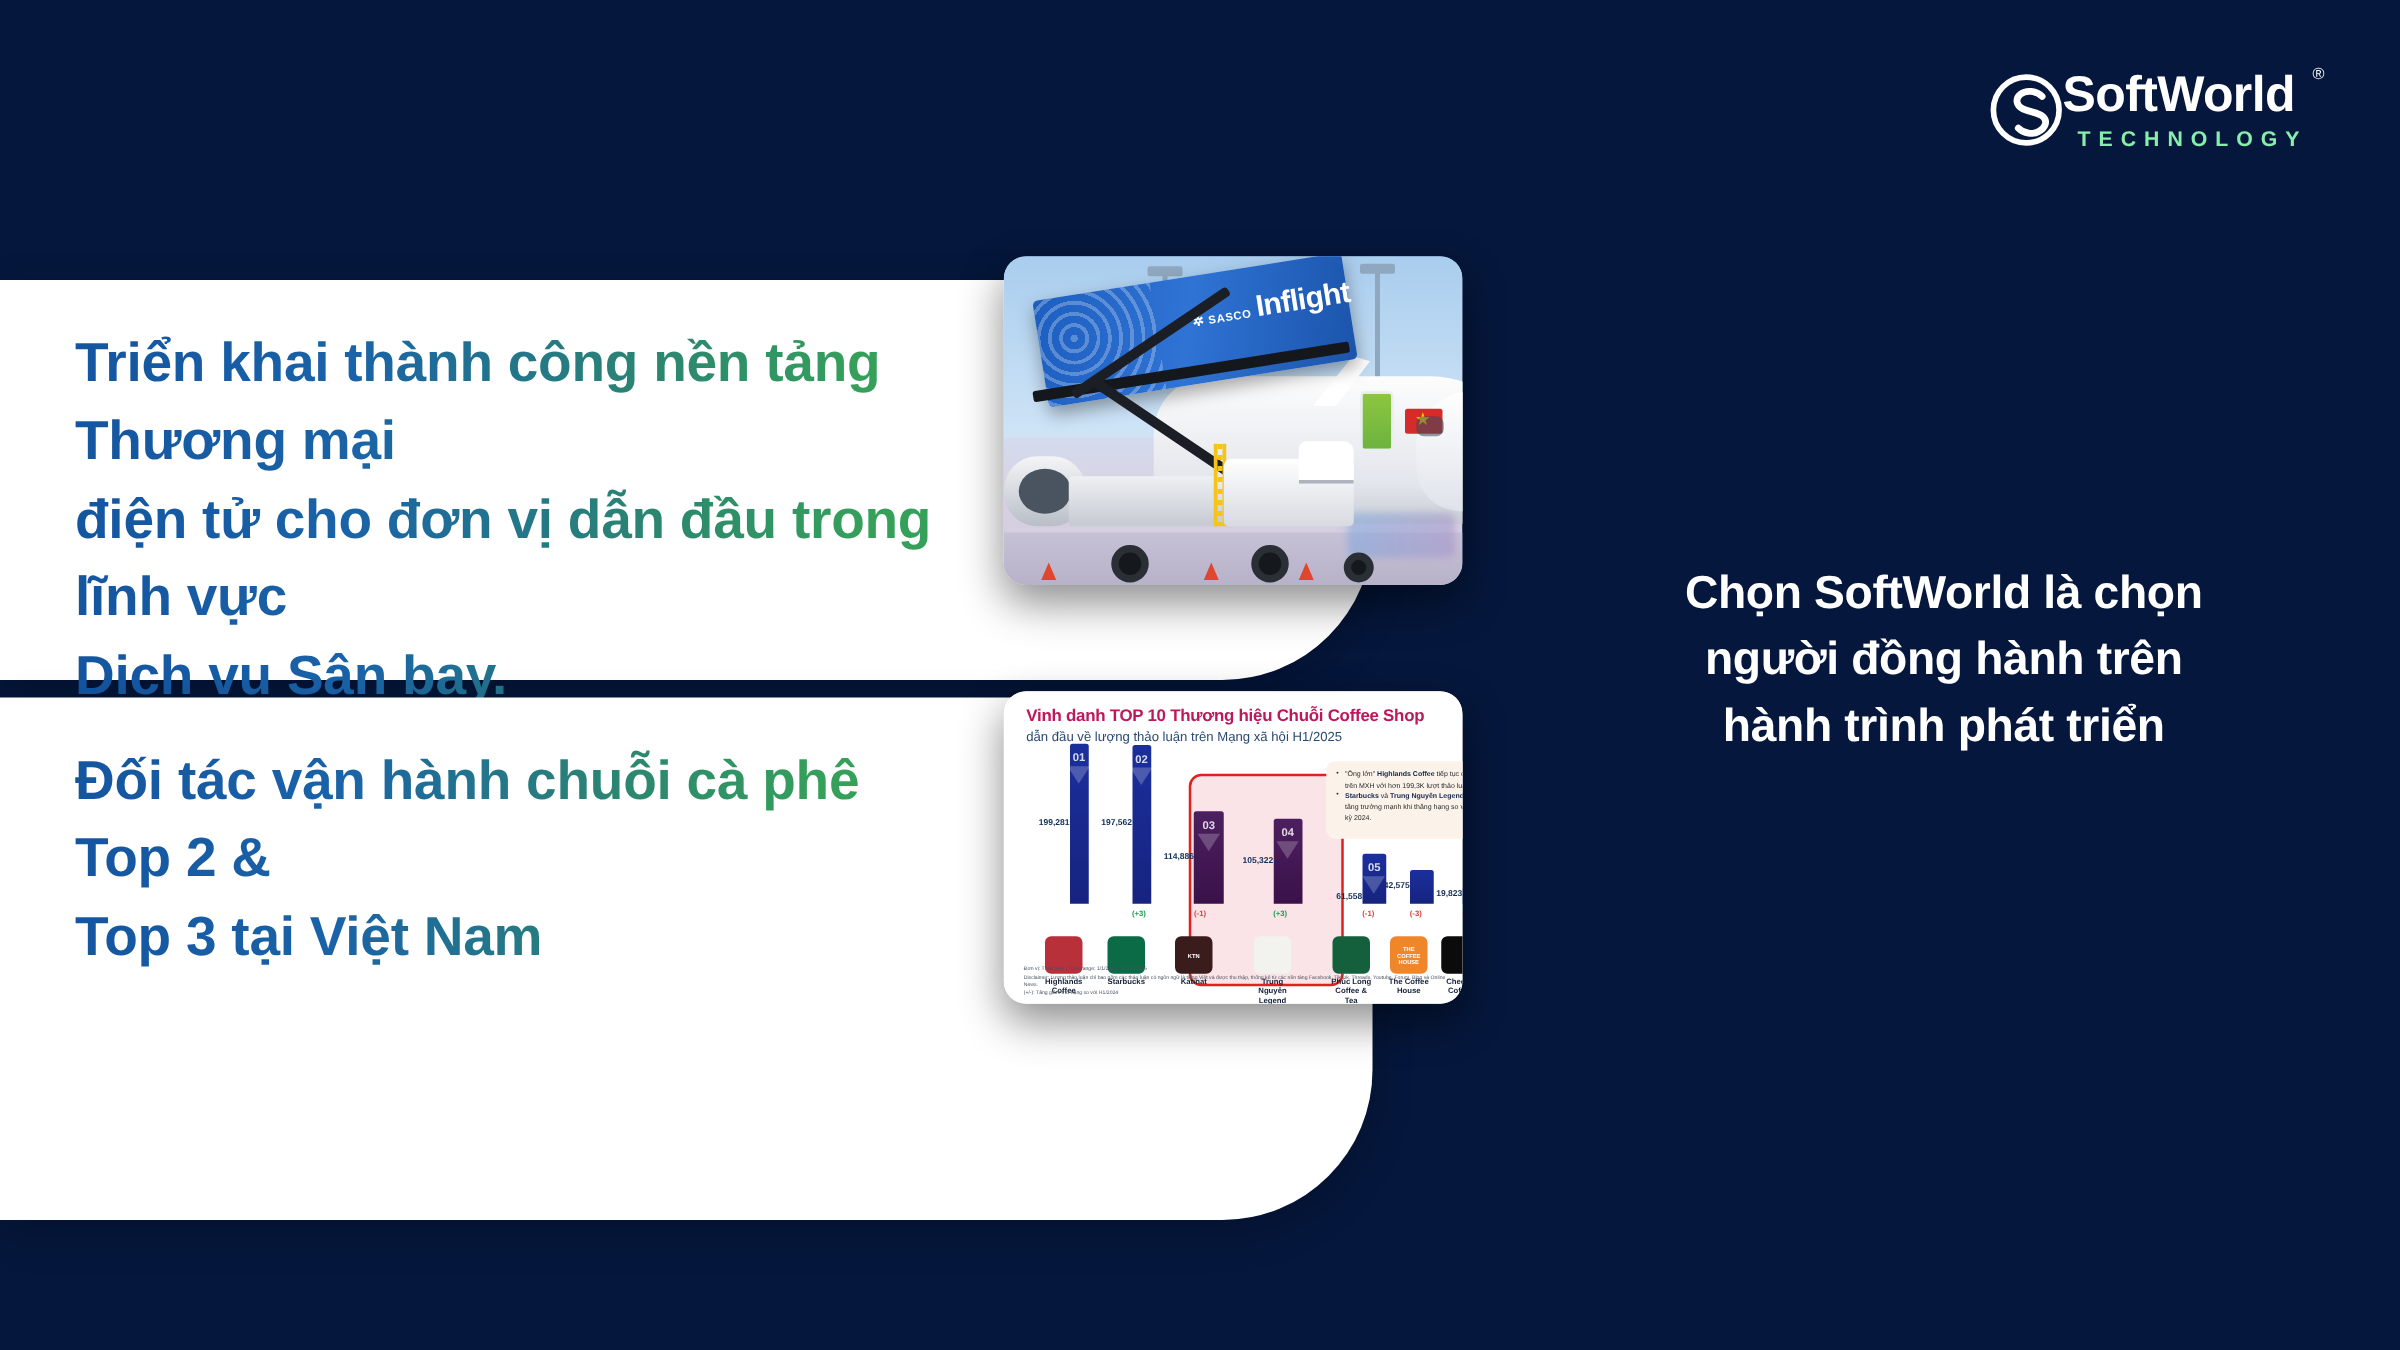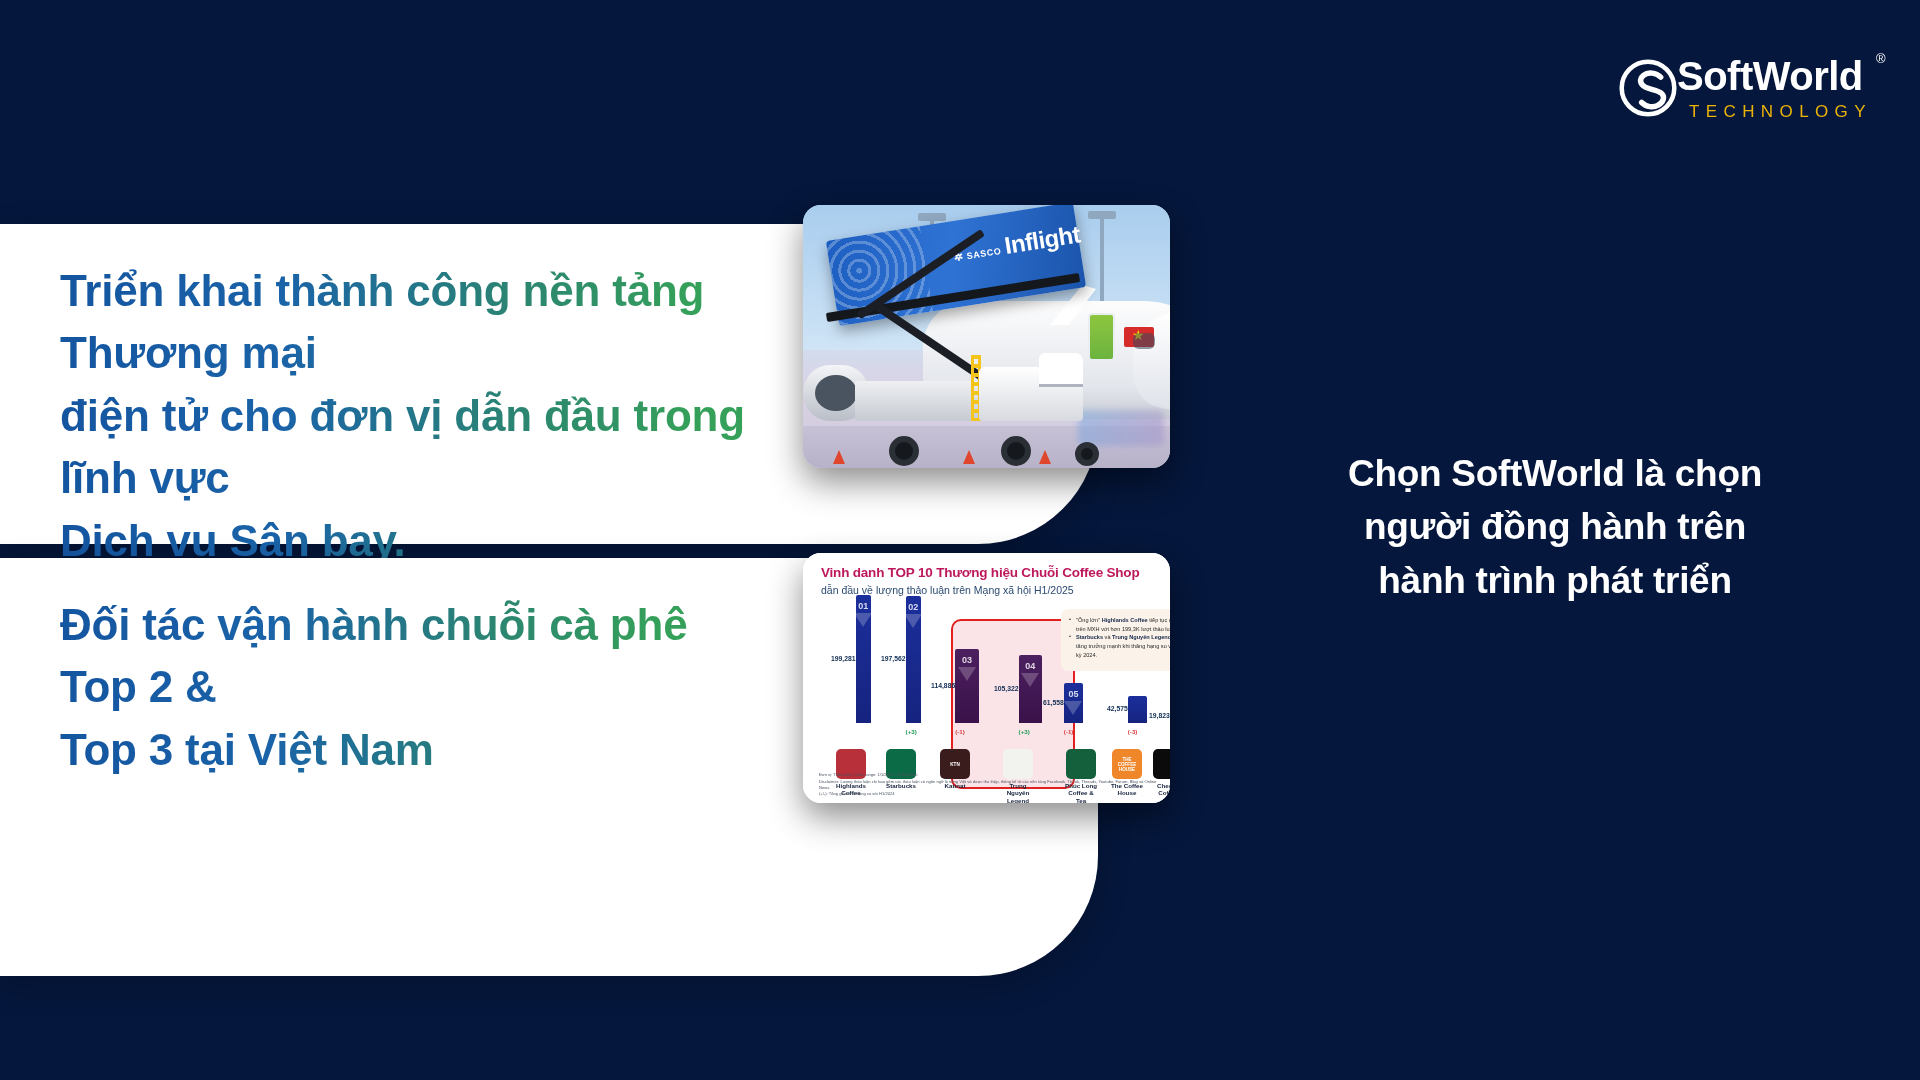--- a/index.html
+++ b/index.html
@@ -11,36 +11,36 @@
   }
   .slide {
     position: relative;
     width: 1920px; height: 1080px;
     background: #05173c;
   }
 
   
   .logo-wrap {
     position: absolute;
-    top: 56px; right: 48px;
+    top: 56px; right: 74px;
     display: flex; align-items: center; 
   }
   .logo-mark { width: 58px; height: 58px; flex: 0 0 58px; }
   .logo-text { display: flex; flex-direction: column; line-height: 1; }
   .logo-name {
     position: relative;
     font-size: 40px; font-weight: 700; color: #ffffff;
     letter-spacing: -0.5px;
   }
   .logo-reg {
     position: absolute; top: -4px; right: -13px;
     font-size: 13px; font-weight: 400;
   }
   .logo-sub {
-    font-size: 17px; font-weight: 400; color: #eab308;
+    font-size: 17px; font-weight: 700; color: #86efac;
     letter-spacing: 6.4px; margin-top: 7px; margin-left: 12px;
   }
 
   
   .panel {
     position: absolute;
     left: 0;
     background: #ffffff;
     border-bottom-right-radius: 120px;
     box-shadow: 0 10px 32px rgba(0,0,0,0.22);
@@ -269,21 +269,21 @@
             </div>
           </div>
           <div class="bargrp" style="left: 175px; width: 48px;">
             <div class="bval">105,322</div>
             <div class="bar plum" style="height: 68px;">
               <div class="rank">04</div>
               <div class="arrow"></div>
               <div class="delta up">(+3)</div>
             </div>
           </div>
-          <div class="bargrp" style="left: 224px; width: 40px;">
+          <div class="bargrp" style="left: 250px; width: 40px; align-items: flex-end;">
             <div class="bval">61,558</div>
             <div class="bar navy" style="height: 40px;">
               <div class="rank">05</div>
               <div class="arrow"></div>
               <div class="delta down">(-1)</div>
             </div>
           </div>
           <div class="bargrp" style="left: 288px; width: 40px;">
             <div class="bval">42,575</div>
             <div class="bar navy" style="height: 27px;">

